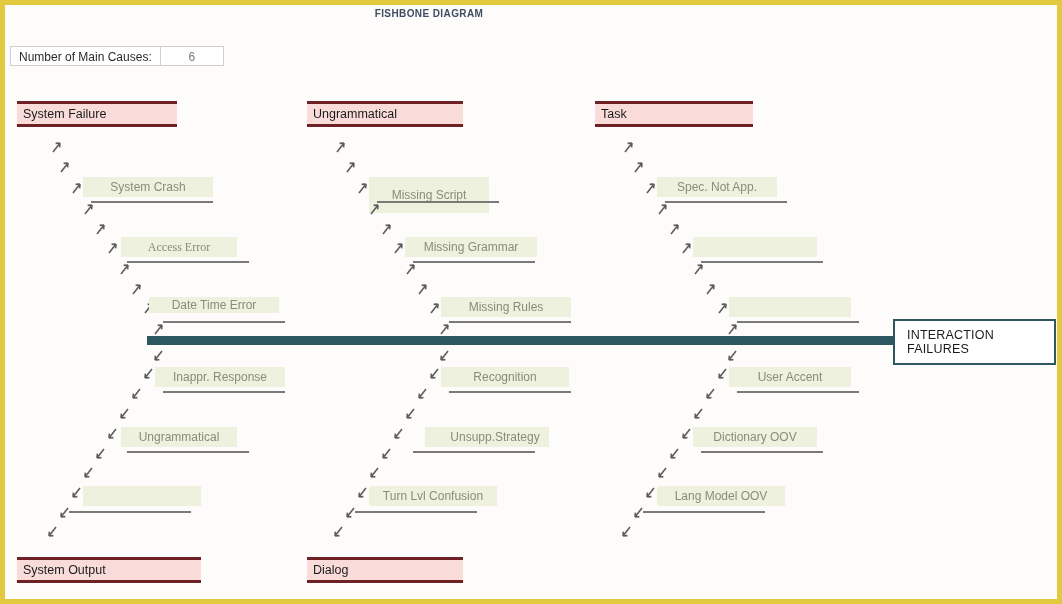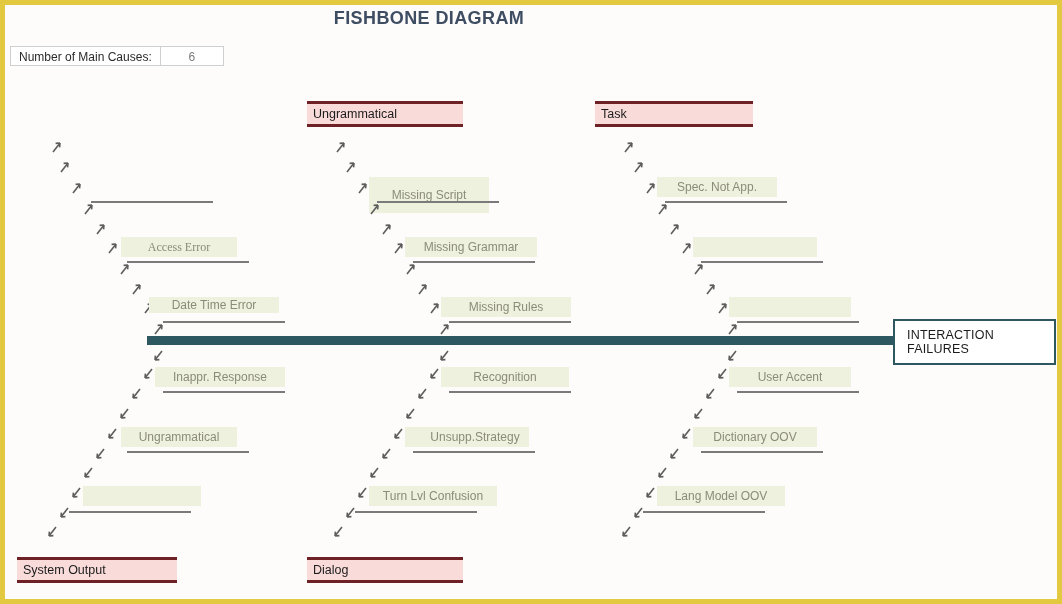--- a/index.html
+++ b/index.html
@@ -24,21 +24,21 @@
     left: 0; top: 0;
     width: 1052px; height: 594px;
   }
 
   
   #title {
     position: absolute;
     left: 0; top: 3px;
     width: 848px;
     text-align: center;
-    font-size: 18px;
+    font-size: 10px;
     font-weight: bold;
     letter-spacing: .4px;
     color: #3f4d63;
   }
 
   
   #causes-row {
     position: absolute;
     left: 5px; top: 41px;
     display: flex;
@@ -137,35 +137,41 @@
       <div id="causes-label">Number of Main Causes:</div>
       <div id="causes-value">6</div>
     </div>
 
     <div class="spine" style="left:142px; top:331px; width:748px;"></div>
 
     <div id="effect-box" style="left:888px; top:314px; width:163px; height:46px;">
       <span>INTERACTION FAILURES</span>
     </div>
 
+    <div class="cat-box" style="left:12px; top:96px; width:160px; height:26px;">
+      <span>System Failure</span>
+    </div>
 
     <div class="arrow" style="left:46px; top:135px;">
       <svg viewBox="0 0 13 13">
           <path d="M2 12 L9 3 M9 3 L4.6 3.4 M9 3 L8.6 7.4" stroke="#5d5d5d" stroke-width="1.6" fill="none"></path>
         </svg>
     </div>
     <div class="arrow" style="left:54px; top:155px;">
       <svg viewBox="0 0 13 13">
           <path d="M2 12 L9 3 M9 3 L4.6 3.4 M9 3 L8.6 7.4" stroke="#5d5d5d" stroke-width="1.6" fill="none"></path>
         </svg>
     </div>
     <div class="arrow" style="left:66px; top:176px;">
       <svg viewBox="0 0 13 13">
           <path d="M2 12 L9 3 M9 3 L4.6 3.4 M9 3 L8.6 7.4" stroke="#5d5d5d" stroke-width="1.6" fill="none"></path>
         </svg>
+    </div>
+    <div class="sub-box" style="left:78px; top:172px; width:130px; height:20px;">
+      <span>System Crash</span>
     </div>
     <div class="sub-line" style="left:86px; top:196px; width:122px;"></div>
 
     <div class="arrow" style="left:78px; top:197px;">
       <svg viewBox="0 0 13 13">
           <path d="M2 12 L9 3 M9 3 L4.6 3.4 M9 3 L8.6 7.4" stroke="#5d5d5d" stroke-width="1.6" fill="none"></path>
         </svg>
     </div>
     <div class="arrow" style="left:90px; top:217px;">
       <svg viewBox="0 0 13 13">
@@ -406,21 +412,21 @@
       <svg viewBox="0 0 13 13">
           <path d="M9 1 L2 10 M2 10 L6.4 9.6 M2 10 L2.4 5.6" stroke="#5d5d5d" stroke-width="1.6" fill="none"></path>
         </svg>
     </div>
     <div class="arrow" style="left:42px; top:521px;">
       <svg viewBox="0 0 13 13">
           <path d="M9 1 L2 10 M2 10 L6.4 9.6 M2 10 L2.4 5.6" stroke="#5d5d5d" stroke-width="1.6" fill="none"></path>
         </svg>
     </div>
 
-    <div class="cat-box" style="left:12px; top:552px; width:160px; height:26px;text-align:right;">
+    <div class="cat-box" style="left:12px; top:552px; width:184px; height:26px;text-align:right;">
       <span>System Output</span>
     </div>
 
     <div class="arrow" style="left:434px; top:345px;">
       <svg viewBox="0 0 13 13">
           <path d="M9 1 L2 10 M2 10 L6.4 9.6 M2 10 L2.4 5.6" stroke="#5d5d5d" stroke-width="1.6" fill="none"></path>
         </svg>
     </div>
     <div class="arrow" style="left:424px; top:363px;">
       <svg viewBox="0 0 13 13">
@@ -440,21 +446,21 @@
       <svg viewBox="0 0 13 13">
           <path d="M9 1 L2 10 M2 10 L6.4 9.6 M2 10 L2.4 5.6" stroke="#5d5d5d" stroke-width="1.6" fill="none"></path>
         </svg>
     </div>
 
     <div class="arrow" style="left:388px; top:423px;">
       <svg viewBox="0 0 13 13">
           <path d="M9 1 L2 10 M2 10 L6.4 9.6 M2 10 L2.4 5.6" stroke="#5d5d5d" stroke-width="1.6" fill="none"></path>
         </svg>
     </div>
-    <div class="sub-box" style="left:400px; top:422px; width:124px; height:20px;padding-left:16px;">
+    <div class="sub-box" style="left:420px; top:422px; width:124px; height:20px;padding-left:16px;">
       <span>Unsupp.Strategy</span>
     </div>
     <div class="sub-line" style="left:408px; top:446px; width:122px;"></div>
     <div class="arrow" style="left:376px; top:443px;">
       <svg viewBox="0 0 13 13">
           <path d="M9 1 L2 10 M2 10 L6.4 9.6 M2 10 L2.4 5.6" stroke="#5d5d5d" stroke-width="1.6" fill="none"></path>
         </svg>
     </div>
     <div class="arrow" style="left:364px; top:462px;">
       <svg viewBox="0 0 13 13">

